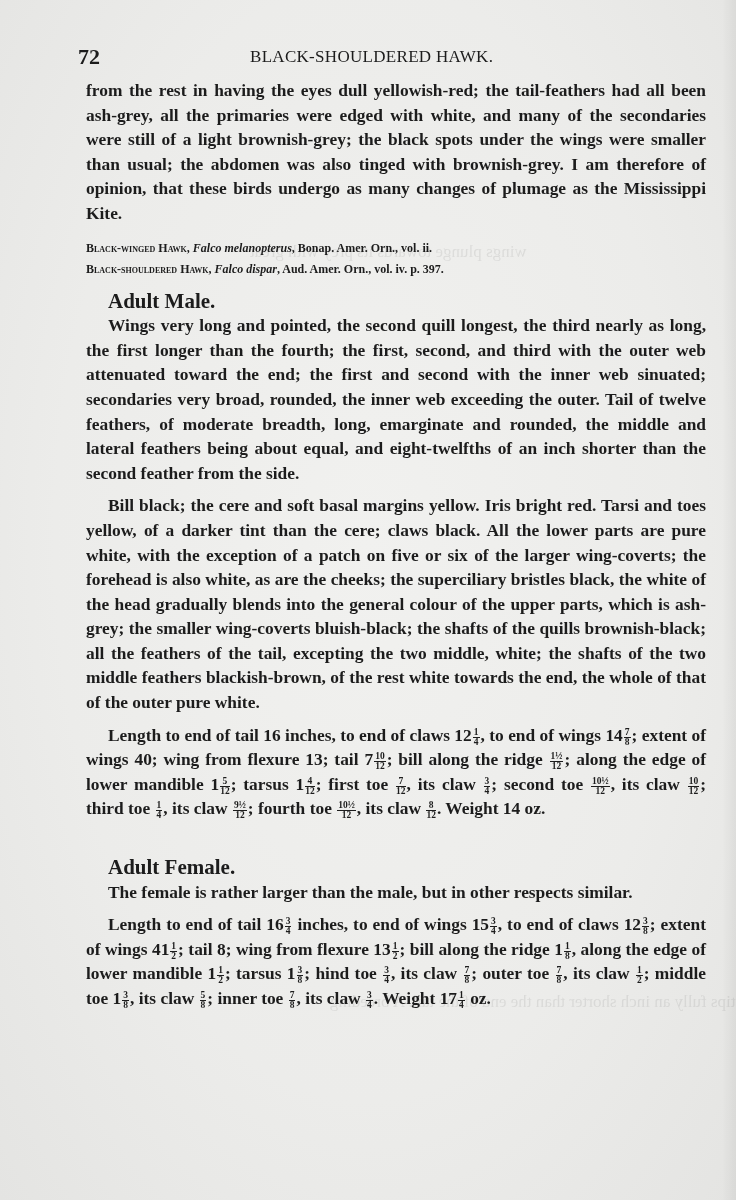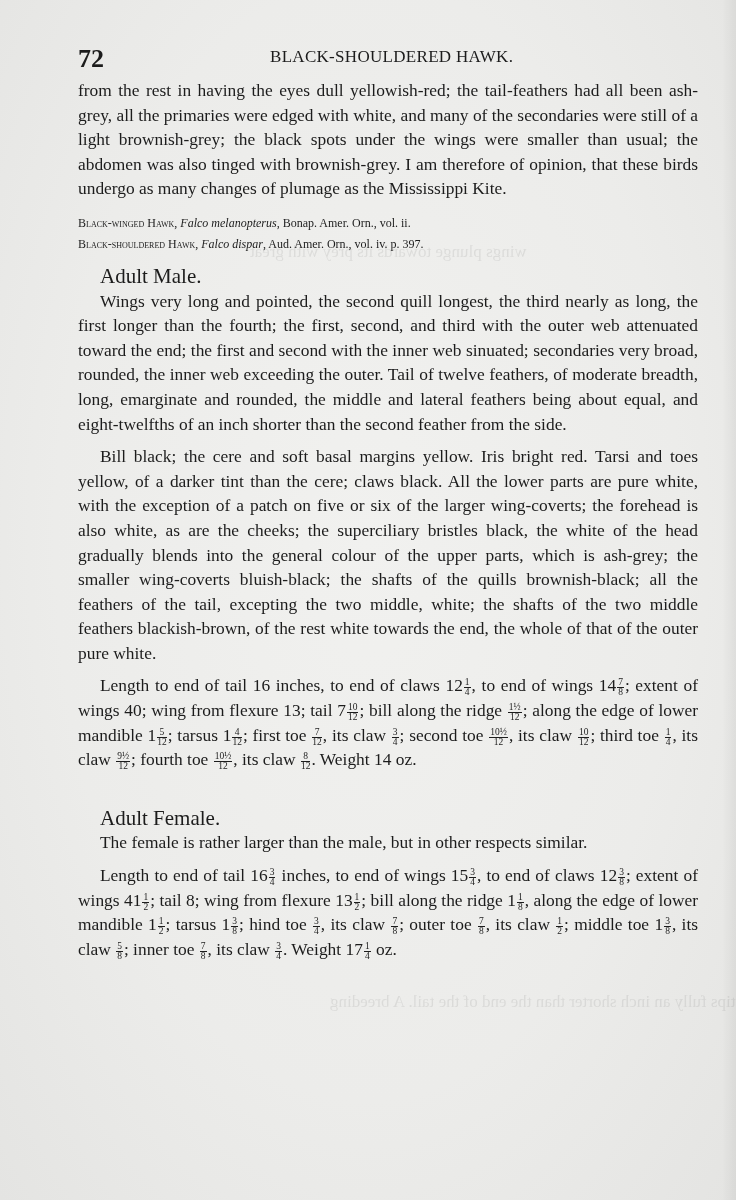--- a/index.html
+++ b/index.html
@@ -11,27 +11,27 @@
   }
   .page {
     position: relative; width: 736px; height: 1200px;
     background: radial-gradient(ellipse at 50% 45%, #f1f1ef 0%, #ececea 60%, #e4e4e2 100%);
   }
   .page::after {
     content: ""; position: absolute; right: 0; top: 0; width: 14px; height: 1200px;
     background: linear-gradient(to right, rgba(0,0,0,0), rgba(0,0,0,0.05));
   }
   .running-head { position: absolute; top: 44px; left: 78px; width: 620px; height: 30px; }
-  .page-number { position: absolute; left: 0; top: 0; font-size: 26px; font-weight: bold; }
+  .page-number { position: absolute; left: 0; top: 0; font-size: 22px; font-weight: bold; }
   .running-title {
-    position: absolute; left: 192px; top: 3px; font-size: 17px; letter-spacing: 0.3px;
+    position: absolute; left: 172px; top: 3px; font-size: 17px; letter-spacing: 0.3px;
   }
   .text {
-    position: absolute; left: 78px; top: 78px; width: 620px;
-    font-size: 17.4px; line-height: 24.6px; text-align: justify;
+    position: absolute; left: 86px; top: 78px; width: 620px;
+    font-size: 17.4px; line-height: 24.6px; text-align: justify; font-weight: bold;
   }
   .p { margin: 0; text-indent: 22px; }
   .p.noindent { text-indent: 0; }
   .syn { margin: 12px 0 8px 0; font-size: 12px; line-height: 21.5px; }
   .syn-line { display: block; white-space: nowrap; }
   .sc { font-variant: small-caps; }
   .it { font-style: italic; }
   .heading { margin: 0; text-indent: 22px; font-size: 21px; line-height: 24.6px; }
   .gap-bill { height: 8px; }
   .gap-len { height: 8px; }

